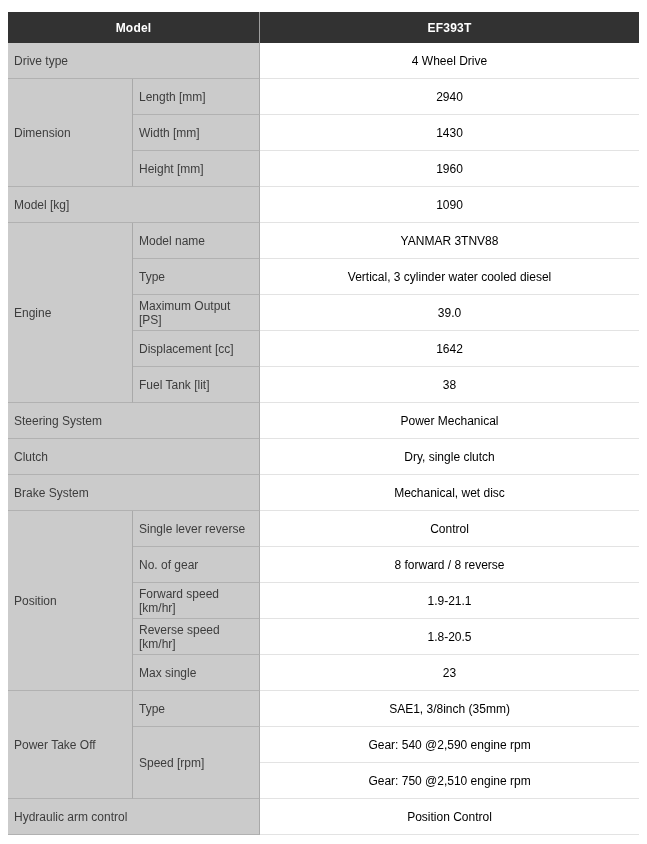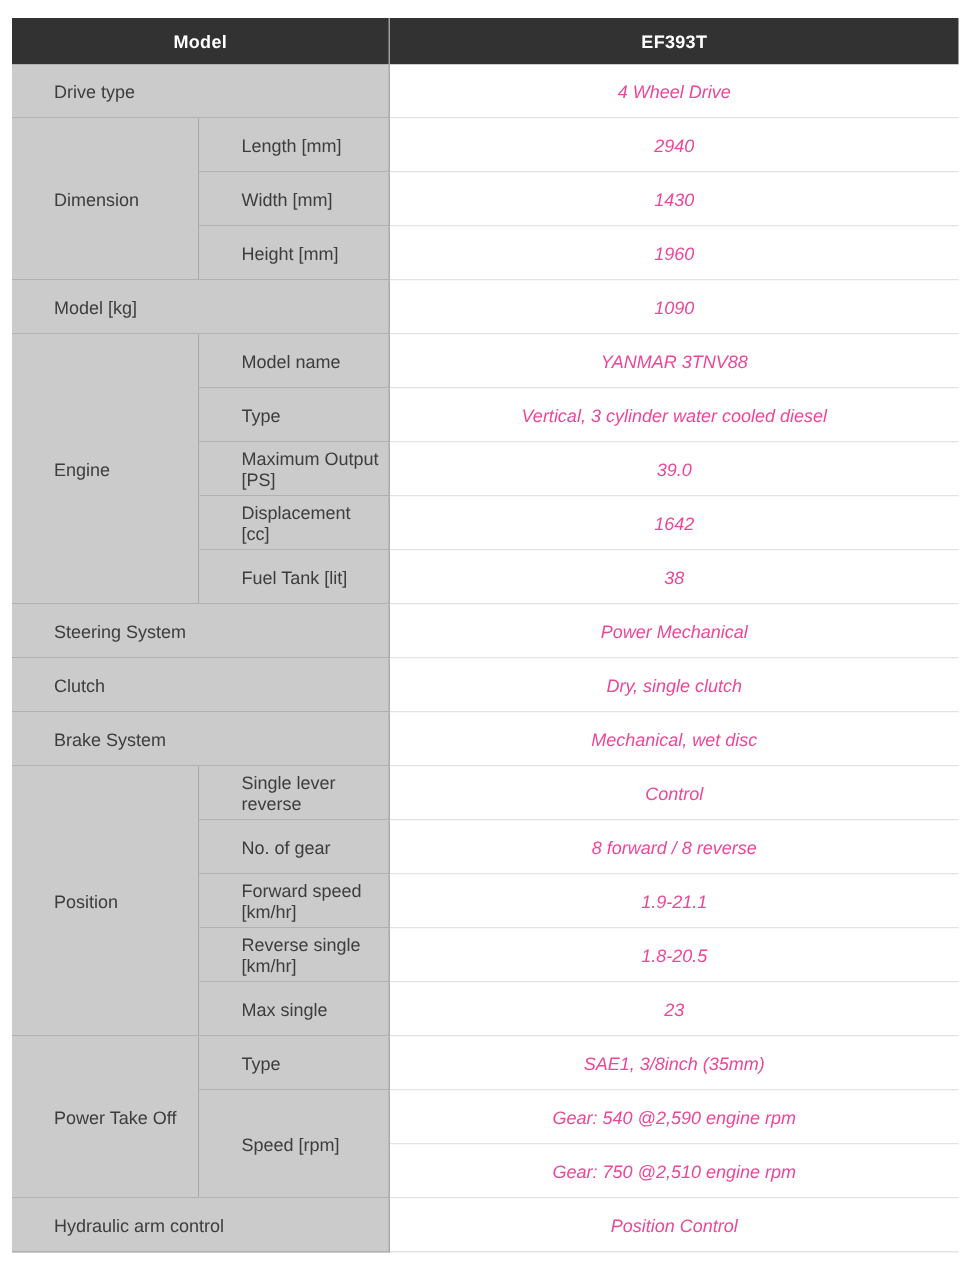--- a/index.html
+++ b/index.html
@@ -29,32 +29,31 @@
     font-weight: bold;
     text-align: center;
     letter-spacing: 0.2px;
   }
   th.h-model { border-right: 1px solid #9e9e9e; margin-left: 48px; }
   tbody tr { height: 36px; }
   td.cat, td.sub {
     background: #cbcbcb;
     color: #3d3d3d;
     text-align: left;
-    padding: 0 6px 0 28px;
+    padding: 0 6px 0 6px;
     border-bottom: 1px solid #b1b1b1;
   }
   td.cat { border-right: 1px solid #a9a9a9; }
   td.sub { border-right: 1px solid #a9a9a9; }
   td.val {
     background: #ffffff;
-    color: #ec4899;
+    color: #000000;
     text-align: center;
     padding: 0 8px;
     border-bottom: 1px solid #e3e3e3;
-    font-style: italic;
   }
 </style>
 </head>
 <body>
 
 <div class="page">
   <table class="spec">
     <colgroup>
       <col style="width:125px">
         <col style="width:127px">
@@ -134,21 +133,21 @@
       </tr>
       <tr>
         <td class="sub">No. of gear</td>
         <td class="val">8 forward / 8 reverse</td>
       </tr>
       <tr>
         <td class="sub">Forward speed [km/hr]</td>
         <td class="val">1.9-21.1</td>
       </tr>
       <tr>
-        <td class="sub">Reverse single [km/hr]</td>
+        <td class="sub">Reverse speed [km/hr]</td>
         <td class="val">1.8-20.5</td>
       </tr>
       <tr>
         <td class="sub">Max single</td>
         <td class="val">23</td>
       </tr>
 
       <tr>
         <td class="cat" rowspan="3">Power Take Off</td>
         <td class="sub">Type</td>

